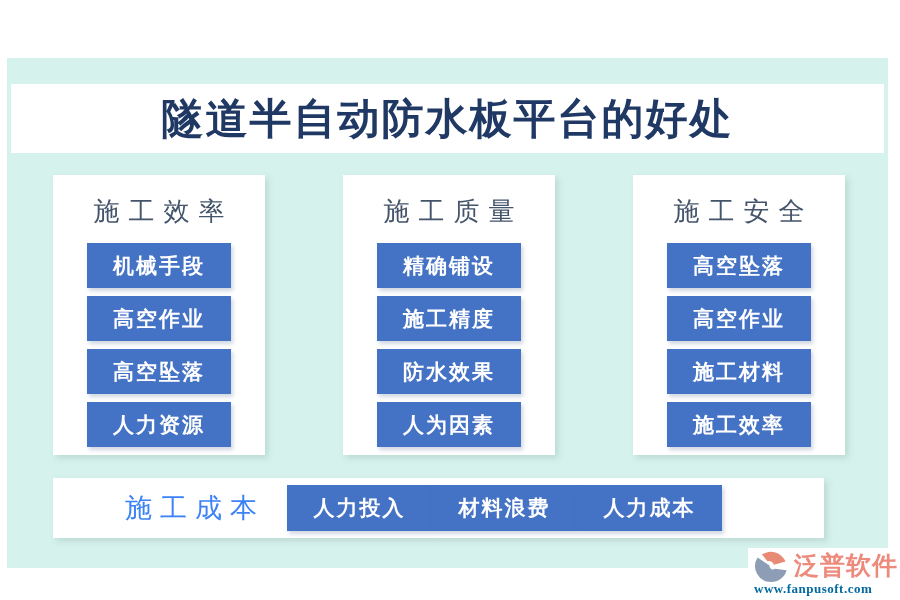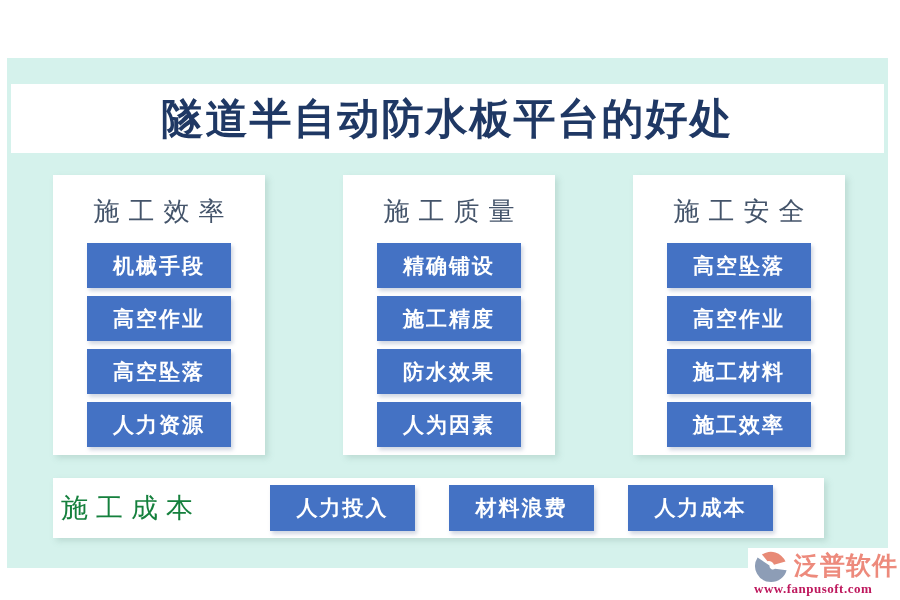--- a/index.html
+++ b/index.html
@@ -44,38 +44,38 @@
     box-shadow:2px 3px 4px rgba(100,120,160,0.30);
     cursor:pointer;white-space:nowrap;
   }
   .bottom-bar{
     position:absolute;left:46px;top:420px;width:771px;height:60px;
     background:#ffffff;
     box-shadow:3px 3px 6px rgba(110,150,140,0.25);
     display:flex;align-items:center;
   }
   .bottom-label{
-    width:212px;text-align:left;font-size:27px;color:#15803d;
+    width:212px;text-align:right;font-size:27px;color:#3b82f6;
     letter-spacing:8px;text-indent:8px;white-space:nowrap;
   }
-  .bottom-chips{display:flex;gap:34px;margin-left:5px;}
+  .bottom-chips{display:flex;margin-left:22px;}
   .chip-wide{width:145px;height:46px;}
   .logo{
     position:absolute;left:748px;top:548px;width:150px;height:46px;
     background:#ffffff;
   }
   .logo-icon{position:absolute;left:6px;top:1px;}
   .logo-name{
     position:absolute;left:46px;top:1px;
     font-size:25px;font-weight:bold;color:#ed8a7c;letter-spacing:1px;
     white-space:nowrap;
   }
   .logo-url{
     position:absolute;left:6px;top:33px;
-    font-size:13px;font-weight:bold;color:#be185d;letter-spacing:0.5px;
+    font-size:13px;font-weight:bold;color:#0369a1;letter-spacing:0.5px;
     white-space:nowrap;
   }
 </style>
 </head>
 <body>
 
 <div class="panel">
 
   <div class="title-bar">
     <div class="page-title">隧道半自动防水板平台的好处</div>

